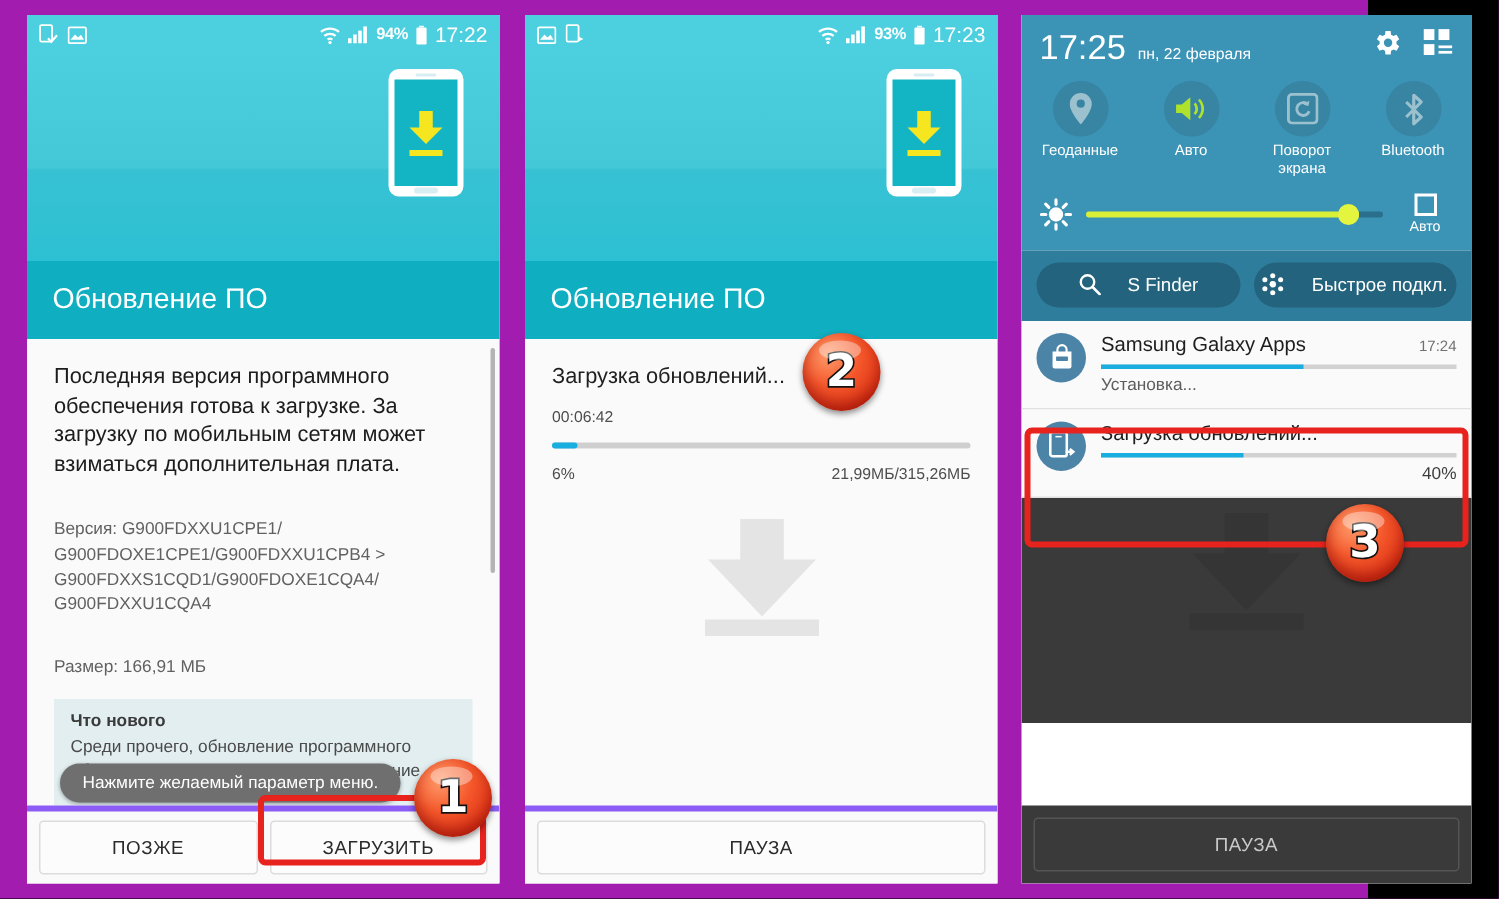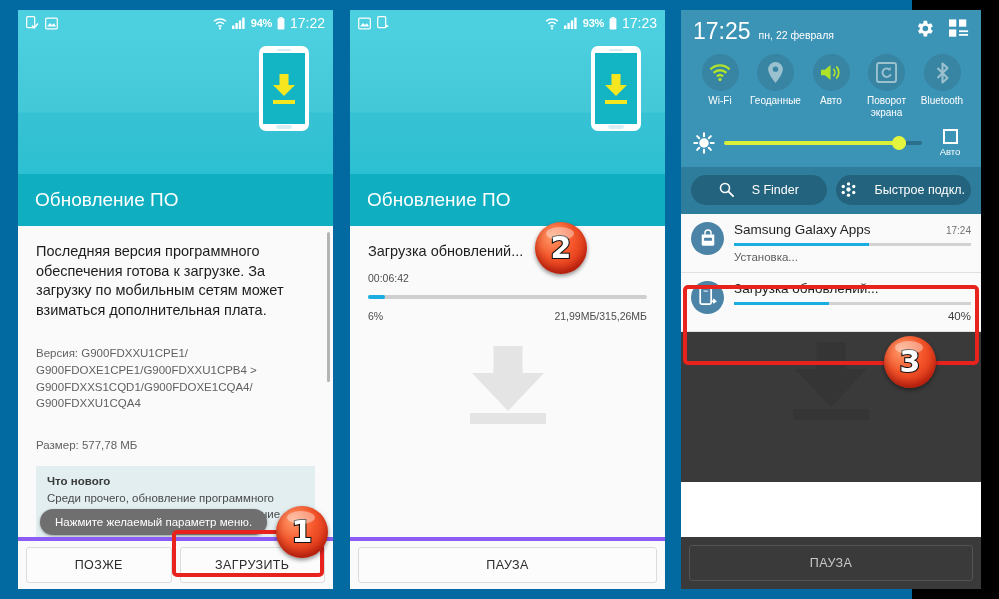--- a/index.html
+++ b/index.html
@@ -1,19 +1,19 @@
 <!DOCTYPE html>
 <html><head>
 <meta charset="utf-8">
 <style>
   * { box-sizing: border-box; margin:0; padding:0; }
   html,body { width:999px; height:599px; background:#000; overflow:hidden; }
   body { font-family:"Liberation Sans", sans-serif; }
 
-  .stage { position:relative; width:912px; height:599px; background:#0369a1; }
+  .stage { position:relative; width:912px; height:599px; background:#a21caf; }
 
   
   .panel { position:absolute; top:10px; height:579px; overflow:hidden; background:#fff; }
   #panel1 { left:18px;  width:315px; }
   #panel2 { left:350px; width:315px; }
   #panel3 { left:681px; width:300px; }
 
   
   .statusbar { height:26px; display:flex; align-items:center; padding:0 8px;
                color:#fff; font-size:12.5px; position:relative; z-index:5; }
@@ -203,21 +203,21 @@
     </div>
 
     <div class="titleband">
       <span>Обновление ПО</span>
     </div>
 
     <div class="p1body">
       <div class="p1scroll">
         <div class="lead">Последняя версия программного обеспечения готова к загрузке. За загрузку по мобильным сетям может взиматься дополнительная плата.</div>
         <div class="meta">Версия: G900FDXXU1CPE1/ G900FDOXE1CPE1/G900FDXXU1CPB4 &gt; G900FDXXS1CQD1/G900FDOXE1CQA4/ G900FDXXU1CQA4</div>
-        <div class="meta">Размер: 577,78 МБ</div>
+        <div class="meta">Размер: 166,91 МБ</div>
 
         <div class="whatsnew">
           <div class="wn-title">Что нового</div>
           <div class="wn-body">Среди прочего, обновление программного обеспечения может включать: - повышение стабильности нового</div>
         </div>
       </div>
 
       <div class="scrollbar"></div>
 
       <div class="tooltip">Нажмите желаемый параметр меню.</div>
@@ -321,31 +321,20 @@
             <rect x="0" y="0" width="8" height="8" fill="#fff"></rect>
             <rect x="11" y="0" width="8" height="8" fill="#fff"></rect>
             <rect x="0" y="11" width="8" height="8" fill="#fff"></rect>
             <rect x="11" y="12" width="10" height="2" fill="#fff"></rect>
             <rect x="11" y="16" width="10" height="2" fill="#fff"></rect>
           </svg>
         </span>
       </div>
 
       <div class="qs-toggles">
-        <div class="qtog">
-          <div class="qcirc">
-            <svg width="22" height="18" viewBox="0 0 24 19">
-              <path d="M1.5 5.5 A15 15 0 0 1 22.5 5.5" fill="none" stroke="#aee22b" stroke-width="2.6"></path>
-              <path d="M5 9.4 A10 10 0 0 1 19 9.4" fill="none" stroke="#aee22b" stroke-width="2.6"></path>
-              <path d="M8.6 13.2 A5.2 5.2 0 0 1 15.4 13.2" fill="none" stroke="#aee22b" stroke-width="2.6"></path>
-              <circle cx="12" cy="16.6" r="1.8" fill="#aee22b"></circle>
-            </svg>
-          </div>
-          <div class="qlabel">Wi-Fi</div>
-        </div>
 
         <div class="qtog">
           <div class="qcirc">
             <svg width="15" height="21" viewBox="0 0 14 20">
               <path d="M7 0a7 7 0 0 0-7 7c0 5 7 13 7 13s7-8 7-13a7 7 0 0 0-7-7z" fill="#9cc1ce"></path>
               <circle cx="7" cy="6.8" r="2.6" fill="#3784a3"></circle>
             </svg>
           </div>
           <div class="qlabel">Геоданные</div>
         </div>

